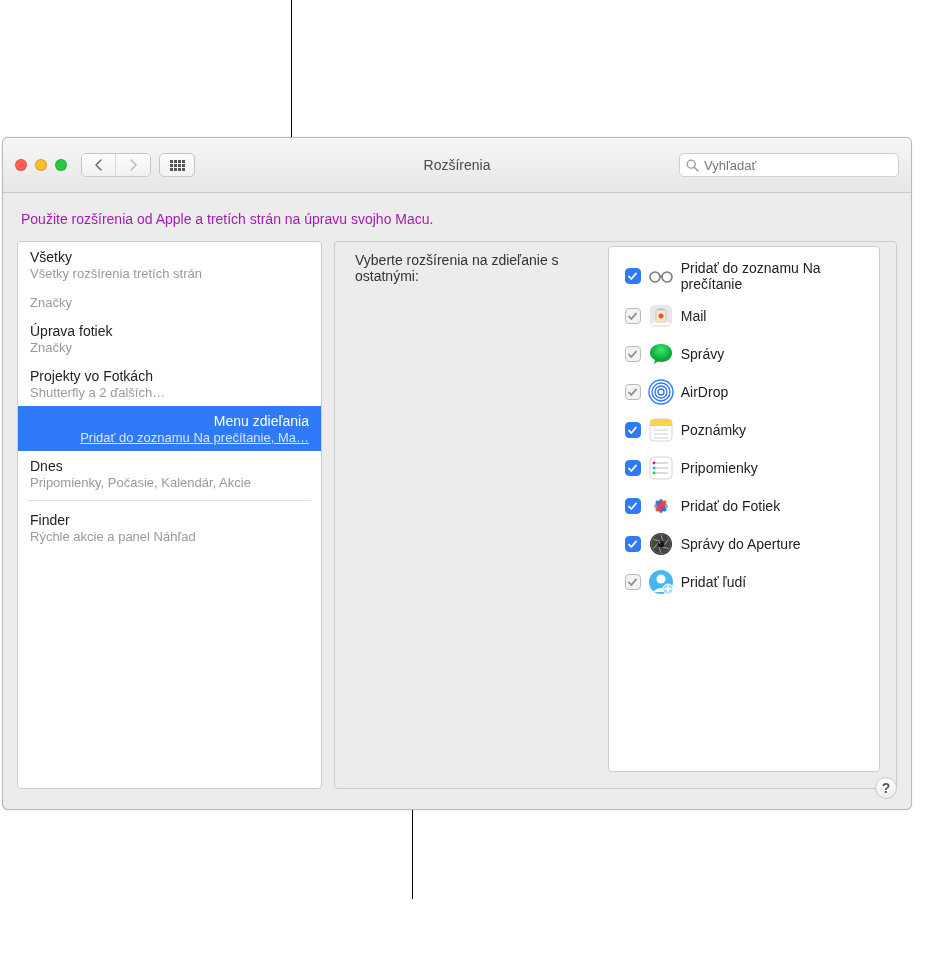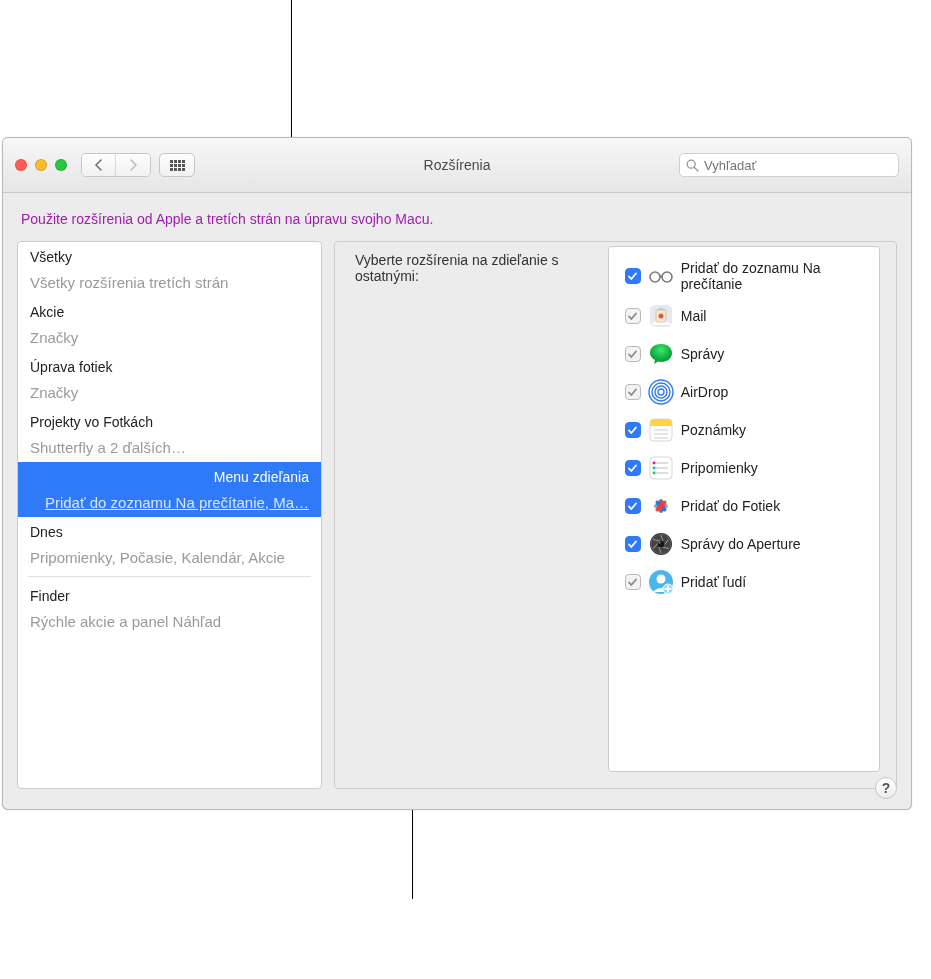--- a/index.html
+++ b/index.html
@@ -94,21 +94,21 @@
   .sidebar {
     width: 305px; background:#fff;
     border:1px solid #ccc; border-radius:4px;
     overflow:hidden;
     display:flex; flex-direction:column;
   }
   .side-item {
     padding: 7px 12px 6px 12px;
   }
   .side-title { font-size: 14px; color:#222; }
-  .side-sub { font-size: 15px; color:#9a9a9a; margin-top:9px; white-space:nowrap; overflow:hidden; text-overflow:ellipsis;}
+  .side-sub { font-size: 13px; color:#9a9a9a; margin-top:1px; white-space:nowrap; overflow:hidden; text-overflow:ellipsis;}
   .side-item.selected { background:#2f7af9;text-align:right; }
   .side-item.selected .side-title { color:#fff; }
   .side-item.selected .side-sub { color:#d6e5ff;text-decoration:underline; }
   .divider { height:1px; background:#e0e0e0; margin: 4px 10px; }
   .main-title { font-size:14px; color:#333; margin: 6px 4px 12px 4px; }
   .ext-list {
     background:#fff; border:1px solid #ccc; border-radius:4px;
     padding: 8px 8px;
   }
   .ext-row {
@@ -195,21 +195,20 @@
 
     <div class="desc">Použite rozšírenia od Apple a tretích strán na úpravu svojho Macu.</div>
 
     <div class="content">
       <div class="sidebar" id="sidebar">
           <div class="side-item">
             <div class="side-title">Všetky</div>
             <div class="side-sub">Všetky rozšírenia tretích strán</div>
           </div>
           <div class="side-item">
-            <div class="side-title">Akcie</div>
             <div class="side-sub">Značky</div>
           </div>
           <div class="side-item">
             <div class="side-title">Úprava fotiek</div>
             <div class="side-sub">Značky</div>
           </div>
           <div class="side-item">
             <div class="side-title">Projekty vo Fotkách</div>
             <div class="side-sub">Shutterfly a 2 ďalších…</div>
           </div>

